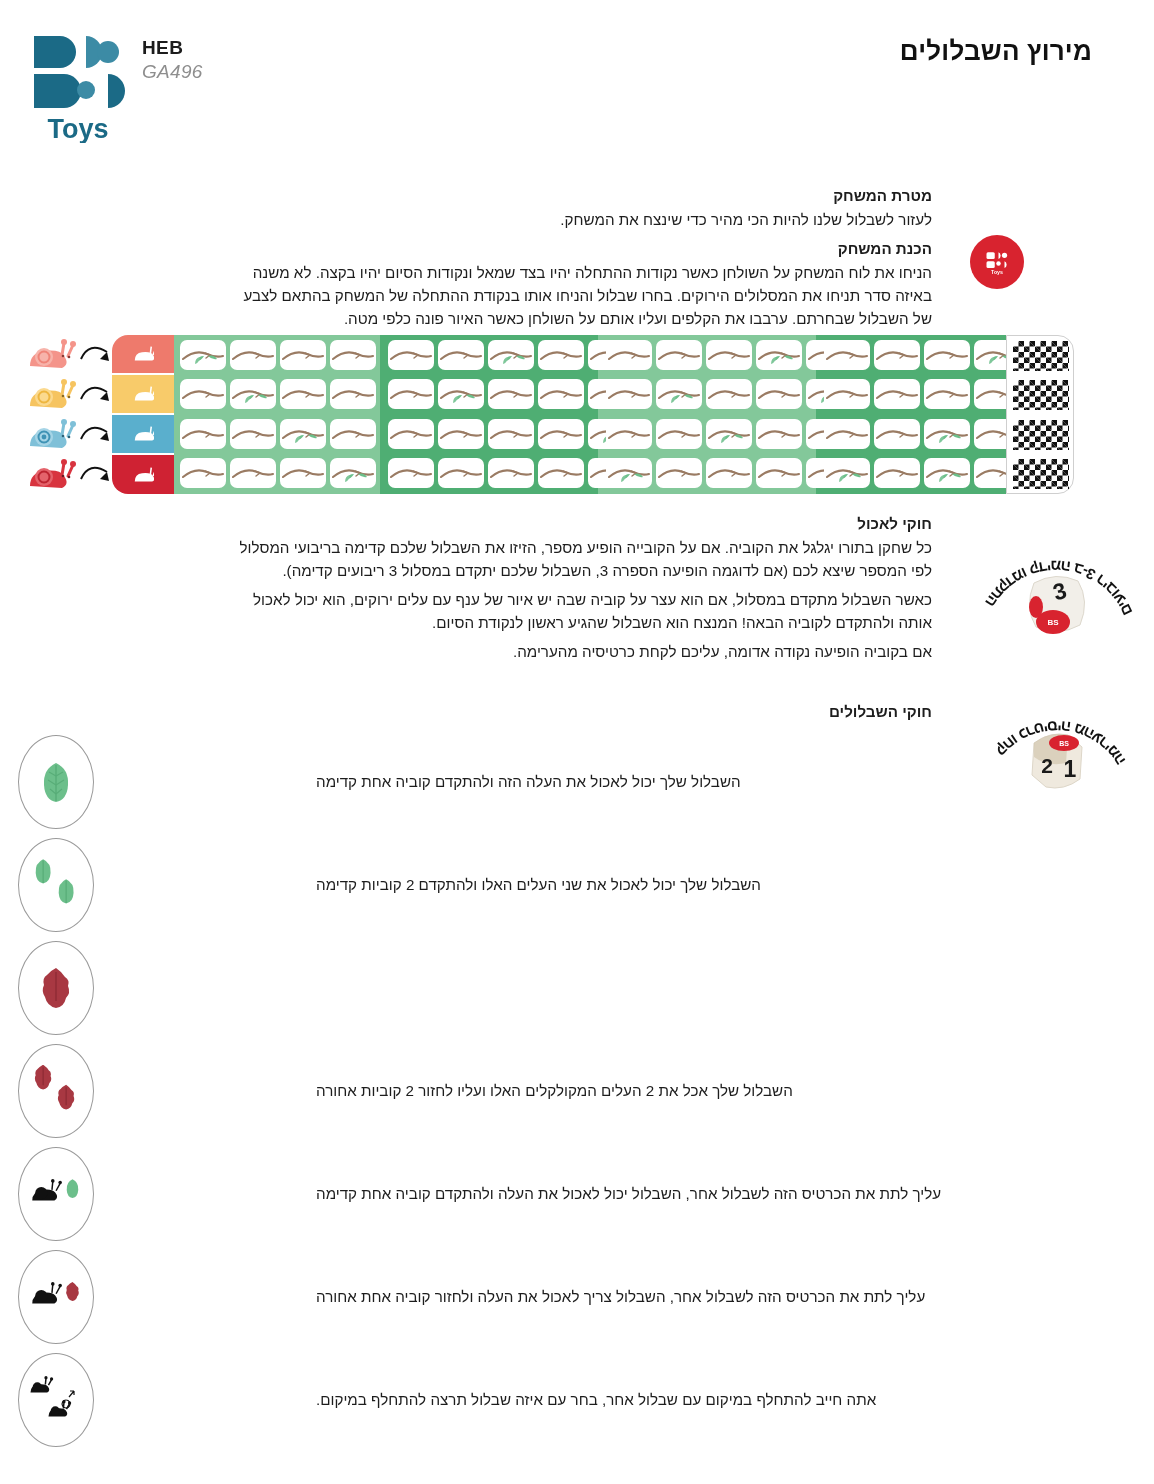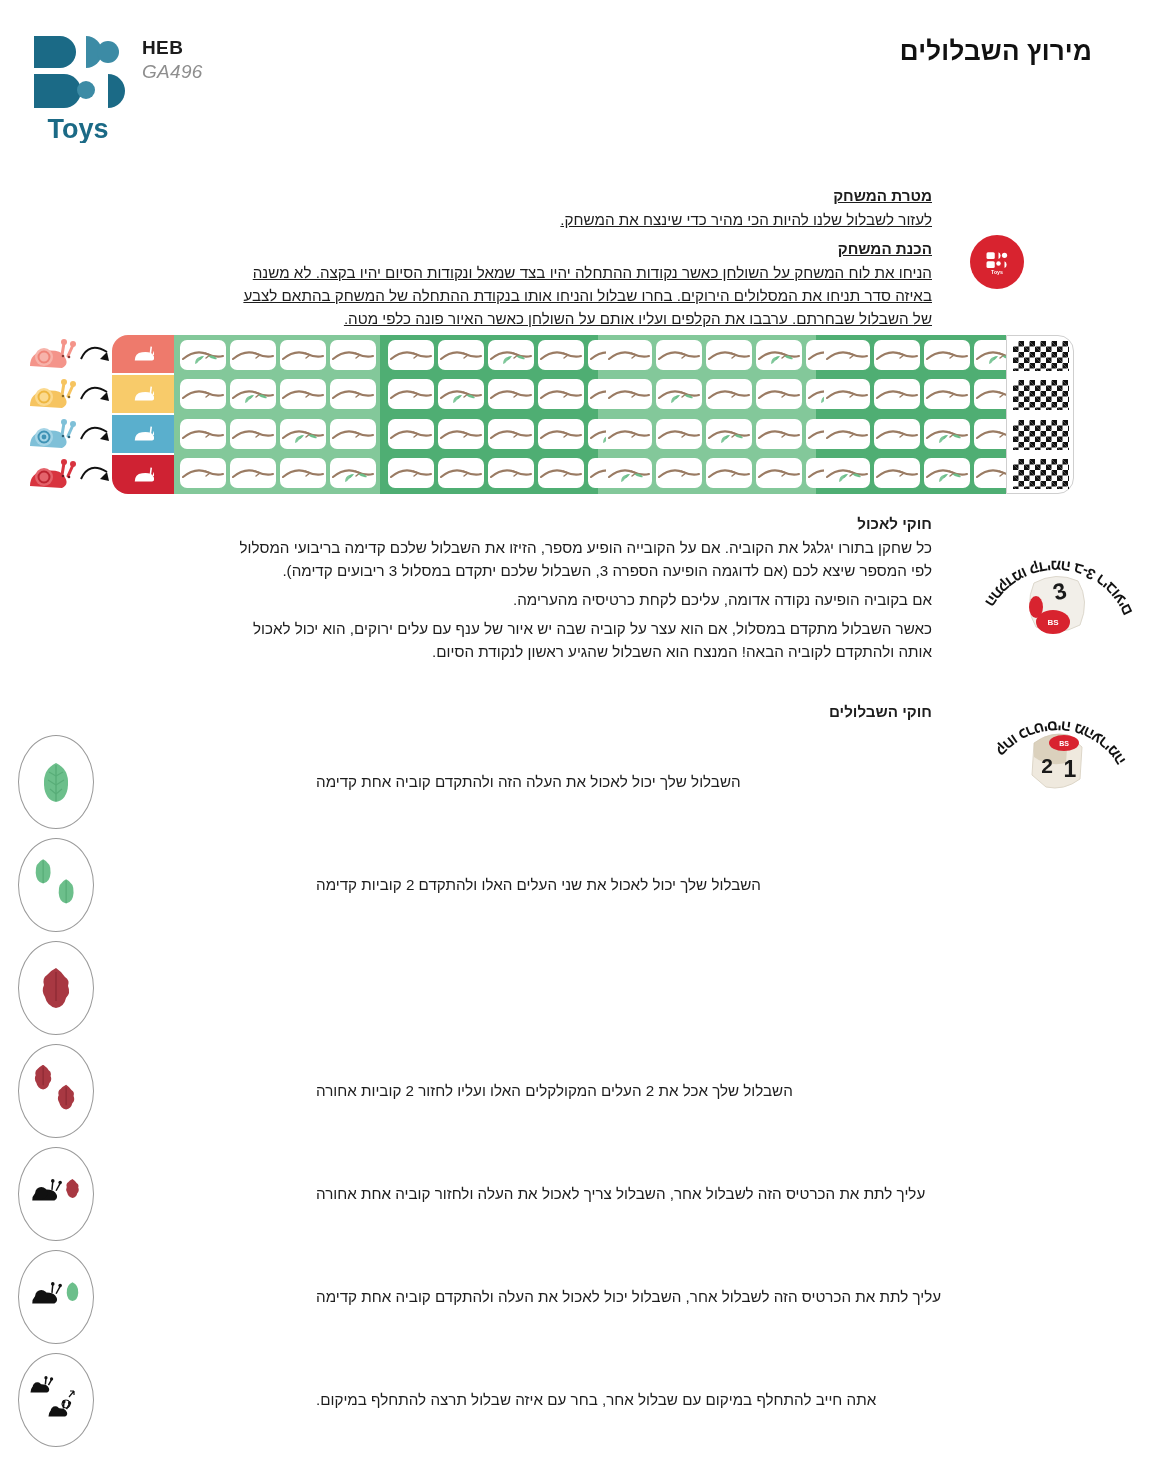--- a/index.html
+++ b/index.html
@@ -34,21 +34,21 @@
   }
 
   
   .rtl-block {
     position: absolute; direction: rtl; text-align: right;
     font-size: 15.2px; line-height: 1.52; color: #1d1d1d;
   }
   .sec-head { font-weight: bold; font-size: 15.2px; margin: 0 0 1px 0; }
   .sec-body { margin: 0 0 6px 0; }
 
-  #intro-block { right: 222px; top: 184px; width: 708px; text-decoration: underline; }
+  #intro-block { right: 222px; top: 184px; width: 708px; }
   #rules-block { right: 222px; top: 512px; width: 708px; }
 
   .bs-badge {
     position: absolute; left: 970px; top: 235px;
     width: 54px; height: 54px; border-radius: 50%;
     background: #d8232f;
     display: flex; align-items: center; justify-content: center;
   }
   .bs-badge svg { width: 30px; height: 30px; }
 
@@ -808,22 +808,22 @@
       <div class="finish-row" style="top:44px;"></div>
       <div class="finish-row" style="top:84px;"></div>
       <div class="finish-row" style="top:123px;"></div>
     </div>
   </div>
 </div>
 
 <div class="rtl-block" id="rules-block">
   <p class="sec-head">חוקי לאכול</p>
   <p class="sec-body">כל שחקן בתורו יגלגל את הקוביה. אם על הקובייה הופיע מספר, הזיזו את השבלול שלכם קדימה בריבועי המסלול לפי המספר שיצא לכם (אם לדוגמה הופיעה הספרה 3, השבלול שלכם יתקדם במסלול 3 ריבועים קדימה).</p>
+  <p class="sec-body">כאשר השבלול מתקדם במסלול, אם הוא עצר על קוביה שבה יש איור של ענף עם עלים ירוקים, הוא יכול לאכול אותה ולהתקדם לקוביה הבאה! המנצח הוא השבלול שהגיע ראשון לנקודת הסיום.</p>
   <p class="sec-body">אם בקוביה הופיעה נקודה אדומה, עליכם לקחת כרטיסיה מהערימה.</p>
-  <p class="sec-body">כאשר השבלול מתקדם במסלול, אם הוא עצר על קוביה שבה יש איור של ענף עם עלים ירוקים, הוא יכול לאכול אותה ולהתקדם לקוביה הבאה! המנצח הוא השבלול שהגיע ראשון לנקודת הסיום.</p>
 </div>
 
 <div class="dice-callout" id="dice-1">
   <svg class="dice-arc" viewBox="0 0 194 150" xmlns="http://www.w3.org/2000/svg">
     <defs>
       <path id="arc1" d="M 176 118 A 82 82 0 0 0 20 108" fill="none"></path>
     </defs>
     <text>
       <textPath href="#arc1" startOffset="50%" text-anchor="middle" id="die1-caption">התקדמו קדימה ב-3 ריבועים</textPath>
     </text>
@@ -920,43 +920,43 @@
     <div class="card-icon">
       <svg viewBox="0 0 52 52" xmlns="http://www.w3.org/2000/svg">
         <g transform="translate(-1,8) scale(0.82)">
           <path d="M4 30 q0 -11 11 -13 q13 -2 17 3 q5 6 -1 10 z" fill="#111"></path>
           <circle cx="15" cy="21" r="7.5" fill="#111"></circle>
           <path d="M28 17 l1 -10 M33 18 l5 -9" stroke="#111" stroke-width="1.8" fill="none"></path>
           <circle cx="29" cy="6" r="2.2" fill="#111"></circle>
           <circle cx="38" cy="8" r="2.2" fill="#111"></circle>
         </g>
         <g transform="translate(30,8) scale(0.48)">
-          <path d="M26 6 q6 4 9 9 q5 3 3 9 q3 7 -2 12 q-2 9 -10 10 q-9 -2 -11 -11 q-4 -6 -1 -12 q-2 -7 3 -10 q3 -4 9 -7 z" fill="#a83842"></path>
+          <path d="M26 7 q13 6 12 22 q-1 15 -12 17 q-11 -2 -12 -17 q-1 -16 12 -22 z" fill="#6cbf8b"></path>
         </g>
       </svg>
     </div>
-    <div class="card-text">עליך לתת את הכרטיס הזה לשבלול אחר, השבלול צריך לאכול את העלה ולחזור קוביה אחת אחורה</div>
+    <div class="card-text">עליך לתת את הכרטיס הזה לשבלול אחר, השבלול יכול לאכול את העלה ולהתקדם קוביה אחת קדימה</div>
   </div>
 
   <div class="card-row">
     <div class="card-icon">
       <svg viewBox="0 0 52 52" xmlns="http://www.w3.org/2000/svg">
         <g transform="translate(-1,8) scale(0.82)">
           <path d="M4 30 q0 -11 11 -13 q13 -2 17 3 q5 6 -1 10 z" fill="#111"></path>
           <circle cx="15" cy="21" r="7.5" fill="#111"></circle>
           <path d="M28 17 l1 -10 M33 18 l5 -9" stroke="#111" stroke-width="1.8" fill="none"></path>
           <circle cx="29" cy="6" r="2.2" fill="#111"></circle>
           <circle cx="38" cy="8" r="2.2" fill="#111"></circle>
         </g>
         <g transform="translate(30,8) scale(0.48)">
-          <path d="M26 7 q13 6 12 22 q-1 15 -12 17 q-11 -2 -12 -17 q-1 -16 12 -22 z" fill="#6cbf8b"></path>
+          <path d="M26 6 q6 4 9 9 q5 3 3 9 q3 7 -2 12 q-2 9 -10 10 q-9 -2 -11 -11 q-4 -6 -1 -12 q-2 -7 3 -10 q3 -4 9 -7 z" fill="#a83842"></path>
         </g>
       </svg>
     </div>
-    <div class="card-text">עליך לתת את הכרטיס הזה לשבלול אחר, השבלול יכול לאכול את העלה ולהתקדם קוביה אחת קדימה</div>
+    <div class="card-text">עליך לתת את הכרטיס הזה לשבלול אחר, השבלול צריך לאכול את העלה ולחזור קוביה אחת אחורה</div>
   </div>
 
   <div class="card-row">
     <div class="card-icon">
       <svg viewBox="0 0 52 52" xmlns="http://www.w3.org/2000/svg">
         <g transform="translate(-2,0) scale(0.62)">
           <path d="M4 30 q0 -11 11 -13 q13 -2 17 3 q5 6 -1 10 z" fill="#111"></path>
           <circle cx="15" cy="21" r="7.5" fill="#111"></circle>
           <path d="M28 17 l1 -10 M33 18 l5 -9" stroke="#111" stroke-width="2.4" fill="none"></path>
           <circle cx="29" cy="6" r="2.6" fill="#111"></circle>

